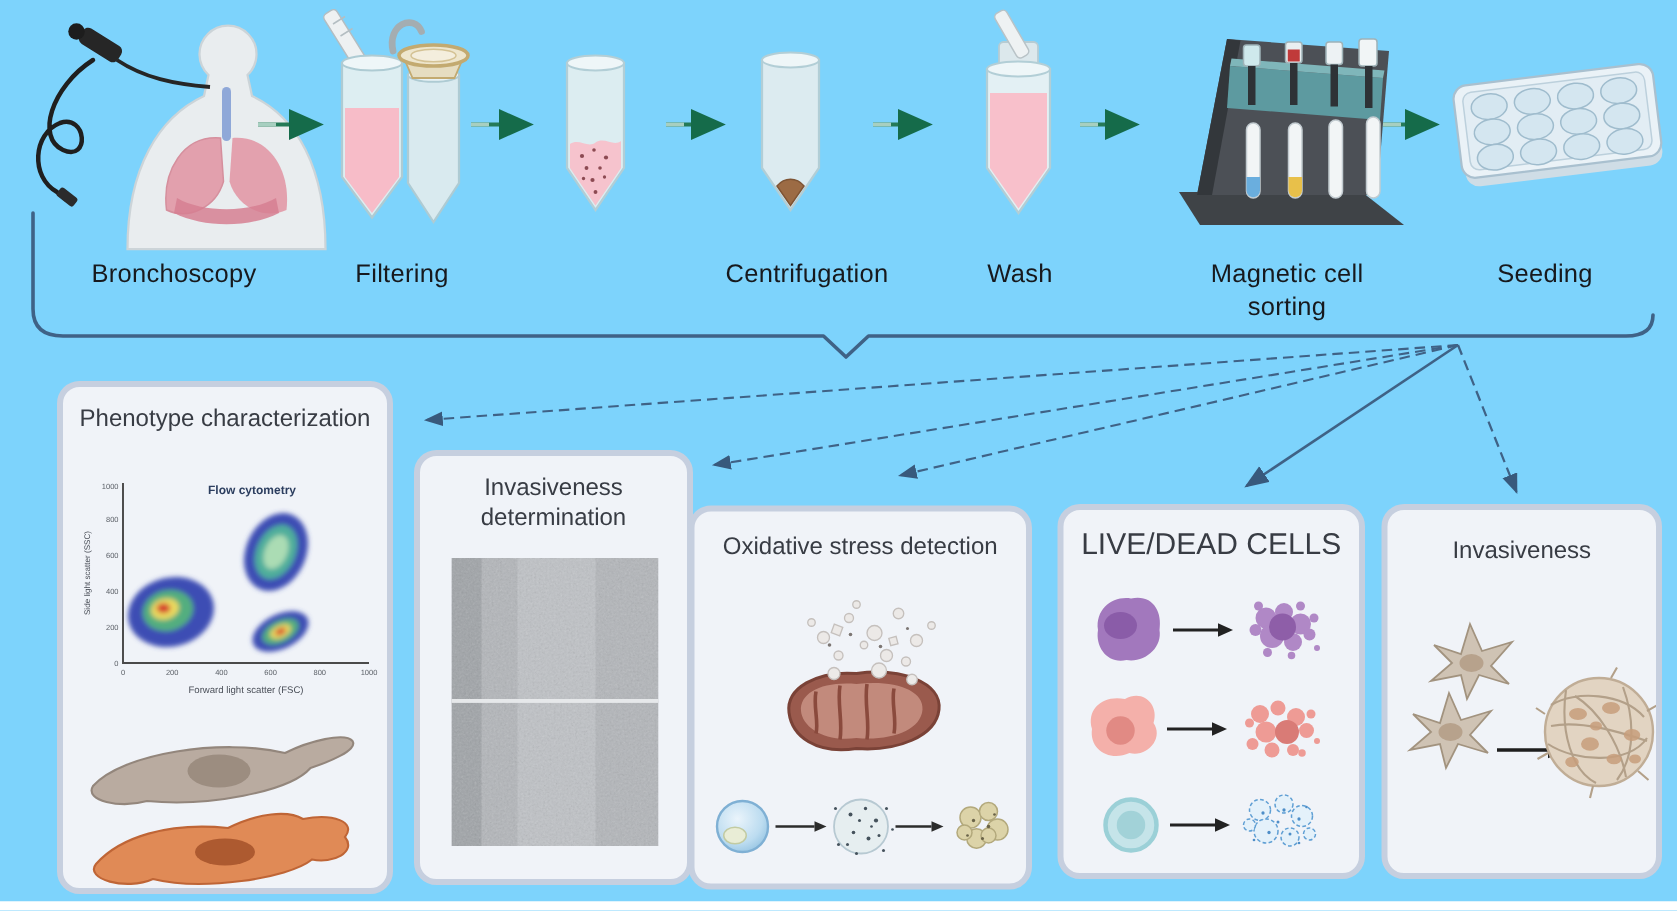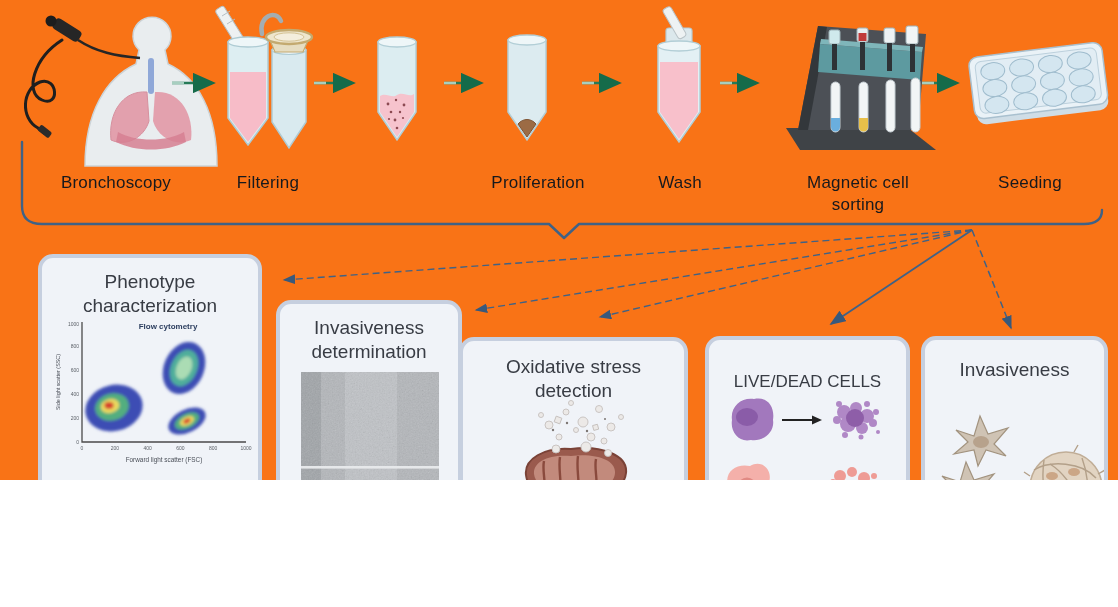--- a/index.html
+++ b/index.html
@@ -1,23 +1,23 @@
 <!DOCTYPE html>
 <html><head>
 <meta charset="utf-8">
 <style>
   html,body{margin:0;padding:0;background:#ffffff;}
-  .stage{position:relative;width:1118px;height:480px;background:#f97316;overflow:hidden;
+  .stage{position:relative;width:1118px;height:601px;background:#7dd3fc;overflow:hidden;
          font-family:"Liberation Sans",sans-serif;}
   .layer{position:absolute;left:0;top:0;}
   .step-label{position:absolute;text-align:center;font-size:17px;line-height:1.3;
               color:#17191d;font-weight:500;letter-spacing:.2px;}
   .card{position:absolute;background:#f0f3f8;border:4px solid #c6cfdf;border-radius:15px;
         box-sizing:border-box;}
-  .card-title{text-align:center;font-size:19px;line-height:1.25;color:#383c44;
+  .card-title{text-align:center;font-size:16px;line-height:1.25;color:#383c44;
               font-weight:500;margin:0 6px;}
   .abs{position:absolute;}
 </style>
 </head>
 <body>
 
 <div class="stage">
 
   <svg class="layer" width="1118" height="607" viewBox="0 0 1118 607">
     <defs>
@@ -164,21 +164,21 @@
       <line x1="972" y1="230" x2="284" y2="280" stroke-width="1.4" stroke-dasharray="7 4" marker-end="url(#fahead)"></line>
       <line x1="972" y1="230" x2="476" y2="310" stroke-width="1.4" stroke-dasharray="7 4" marker-end="url(#fahead)"></line>
       <line x1="972" y1="230" x2="600" y2="317" stroke-width="1.4" stroke-dasharray="7 4" marker-end="url(#fahead)"></line>
       <line x1="972" y1="230" x2="831" y2="324" stroke-width="1.8" marker-end="url(#fahead)"></line>
       <line x1="972" y1="230" x2="1011" y2="328" stroke-width="1.5" stroke-dasharray="7 4" marker-end="url(#fahead)"></line>
     </g>
   </svg>
 
   <div class="step-label" style="left:33px;top:172px;width:166px;">Bronchoscopy</div>
   <div class="step-label" style="left:215px;top:172px;width:106px;">Filtering</div>
-  <div class="step-label" style="left:462px;top:172px;width:152px;">Proliferation</div>
+  <div class="step-label" style="left:462px;top:172px;width:152px;">Centrifugation</div>
   <div class="step-label" style="left:640px;top:172px;width:80px;">Wash</div>
   <div class="step-label" style="left:788px;top:172px;width:140px;">Magnetic cell sorting</div>
   <div class="step-label" style="left:984px;top:172px;width:92px;">Seeding</div>
 
   <div class="card" style="left:38px;top:254px;width:224px;height:342px;">
     <div class="card-title" style="margin-top:12px;">Phenotype characterization</div>
     <svg class="abs" style="left:8px;top:54px;" width="204" height="164" viewBox="0 0 204 164">
       <defs>
           <filter id="blobBlur" x="-40%" y="-40%" width="180%" height="180%">
             <feGaussianBlur stdDeviation="1.6"></feGaussianBlur>
@@ -352,21 +352,21 @@
             <circle cx="190" cy="38" r="1.2"></circle>
             <circle cx="186" cy="46" r="1"></circle>
           <circle cx="194" cy="30" r="0.9"></circle>
             <circle cx="176" cy="44" r="0.9"></circle>
         </g>
       </g>
     </svg>
   </div>
 
   <div class="card" style="left:705px;top:336px;width:205px;height:250px;">
-    <div class="card-title" style="margin-top:31px;font-size:17px;text-align:center;">LIVE/DEAD CELLS</div>
+    <div class="card-title" style="margin-top:11px;font-size:20px;text-align:center;">LIVE/DEAD CELLS</div>
     <svg class="abs" style="left:7px;top:50px;" width="190" height="192" viewBox="0 0 190 192">
 
       <g>
         <path d="M16,30 C14,16 26,7 38,9 C52,6 59,17 57,30 C59,42 47,52 35,50 C23,53 14,42 16,30 Z" fill="#a278bd"></path>
         <ellipse cx="31" cy="27" rx="11" ry="9" fill="#8a5ca8"></ellipse>
       </g>
       <g>
         <line x1="66" y1="30" x2="96" y2="30" stroke="#222" stroke-width="2"></line>
         <path d="M96,25.5 L106,30 L96,34.5 Z" fill="#222"></path>
       </g>

